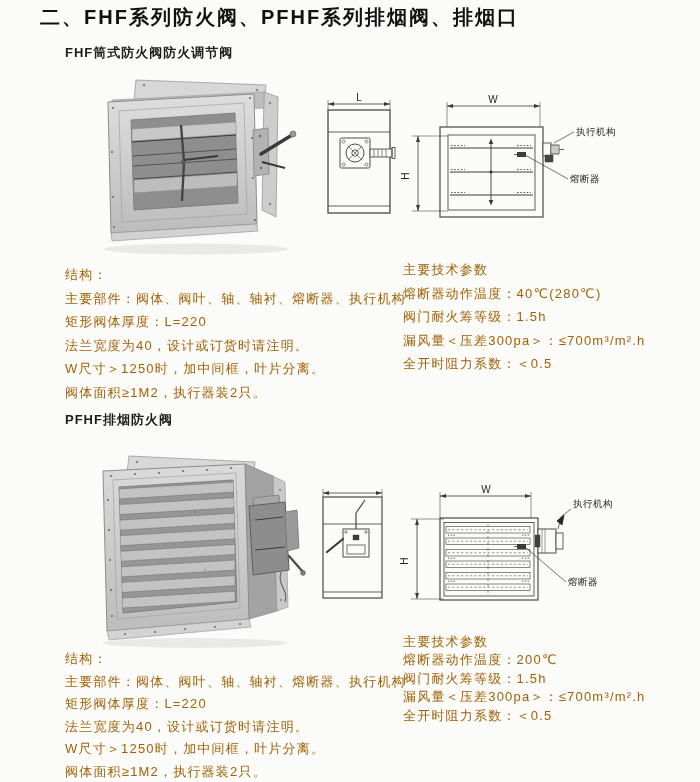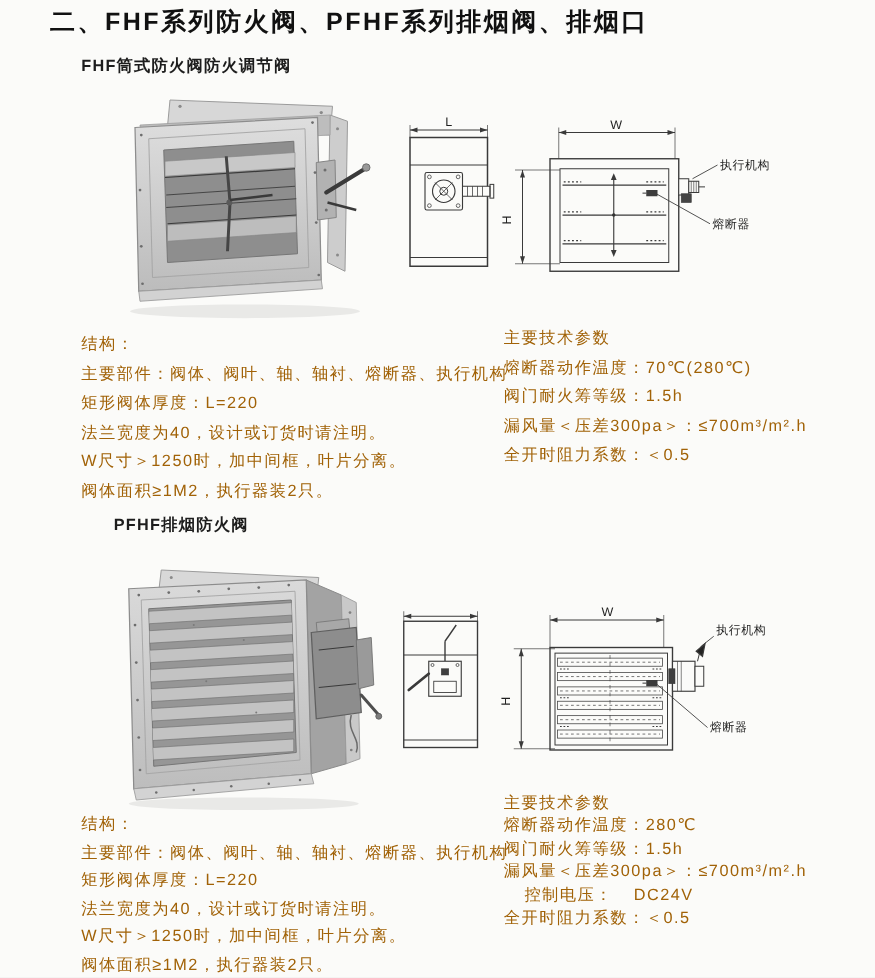--- a/index.html
+++ b/index.html
@@ -2,21 +2,21 @@
 <html><head>
 <meta charset="utf-8">
 <style>
   html,body{margin:0;padding:0;}
   body{background:#e9e9e9;font-family:"Liberation Sans","DejaVu Sans",sans-serif;}
   .page{position:relative;width:700px;height:782px;background:#fbfbf9;overflow:hidden;color:#262626;}
   .title{position:absolute;left:40px;top:4px;margin:0;font-size:20px;font-weight:bold;color:#111;
          letter-spacing:2px;white-space:nowrap;}
   .subhead{position:absolute;margin:0;font-size:13px;font-weight:bold;color:#1d1d1d;letter-spacing:1px;white-space:nowrap;}
   .s1{left:65px;top:44px;}
-  .s2{left:65px;top:411px;margin-left:26px;}
+  .s2{left:65px;top:411px;}
   .txtblock{position:absolute;font-size:13px;color:#a16207;letter-spacing:1.2px;white-space:nowrap;}
   .st1{left:65px;top:263px;line-height:23.5px;}
   .st2{left:65px;top:648px;line-height:22.5px;}
   .p1{left:403px;top:258px;line-height:23.5px;}
   .p2{left:403px;top:633px;line-height:18.4px;}
   .plabel{display:inline-block;min-width:104px;text-align:center;}
   .pvalue{display:inline-block;}
   .fig{position:absolute;}
   #photo1{left:88px;top:76px;width:218px;height:182px;}
   #side1{left:313px;top:93px;width:85px;height:127px;}
@@ -172,21 +172,21 @@
     <div>结构：</div>
     <div>主要部件：阀体、阀叶、轴、轴衬、熔断器、执行机构</div>
     <div>矩形阀体厚度：L=220</div>
     <div>法兰宽度为40，设计或订货时请注明。</div>
     <div>W尺寸＞1250时，加中间框，叶片分离。</div>
     <div>阀体面积≥1M2，执行器装2只。</div>
   </div>
 
   <div class="txtblock p1">
     <div>主要技术参数</div>
-    <div><span class="plabel">熔断器动作温度：</span><span class="pvalue">70℃(280℃)</span></div>
+    <div><span class="plabel">熔断器动作温度：</span><span class="pvalue">40℃(280℃)</span></div>
     <div><span class="plabel">阀门耐火筹等级：</span><span class="pvalue">1.5h</span></div>
     <div><span class="plabel">漏风量＜压差300pa＞：</span><span class="pvalue">≤700m³/m².h</span></div>
     <div><span class="plabel">全开时阻力系数：</span><span class="pvalue">＜0.5</span></div>
   </div>
 
   <h2 class="subhead s2">PFHF排烟防火阀</h2>
 
   <svg id="photo2" class="fig" viewBox="0 0 212 200">
     <defs>
       <linearGradient id="m2" x1="0" y1="0" x2="0" y2="1">
@@ -337,20 +337,19 @@
     <div>结构：</div>
     <div>主要部件：阀体、阀叶、轴、轴衬、熔断器、执行机构</div>
     <div>矩形阀体厚度：L=220</div>
     <div>法兰宽度为40，设计或订货时请注明。</div>
     <div>W尺寸＞1250时，加中间框，叶片分离。</div>
     <div>阀体面积≥1M2，执行器装2只。</div>
   </div>
 
   <div class="txtblock p2">
     <div>主要技术参数</div>
-    <div><span class="plabel">熔断器动作温度：</span><span class="pvalue">280℃</span></div>
+    <div><span class="plabel">熔断器动作温度：</span><span class="pvalue">200℃</span></div>
     <div><span class="plabel">阀门耐火筹等级：</span><span class="pvalue">1.5h</span></div>
     <div><span class="plabel">漏风量＜压差300pa＞：</span><span class="pvalue">≤700m³/m².h</span></div>
-    <div><span class="plabel">控制电压：</span><span class="pvalue">DC24V</span></div>
     <div><span class="plabel">全开时阻力系数：</span><span class="pvalue">＜0.5</span></div>
   </div>
 
 </div>
 
 </body></html>

